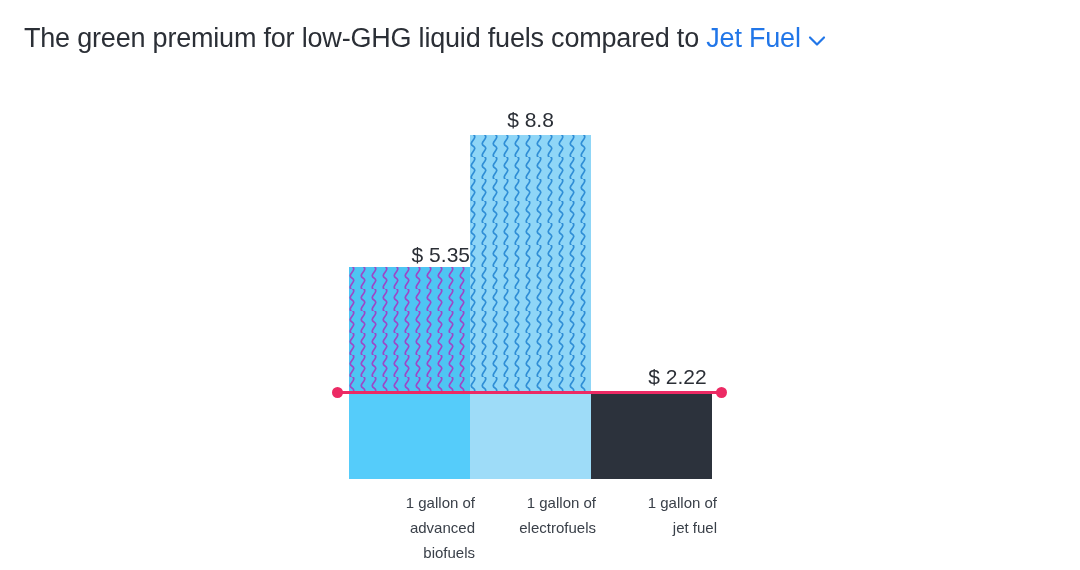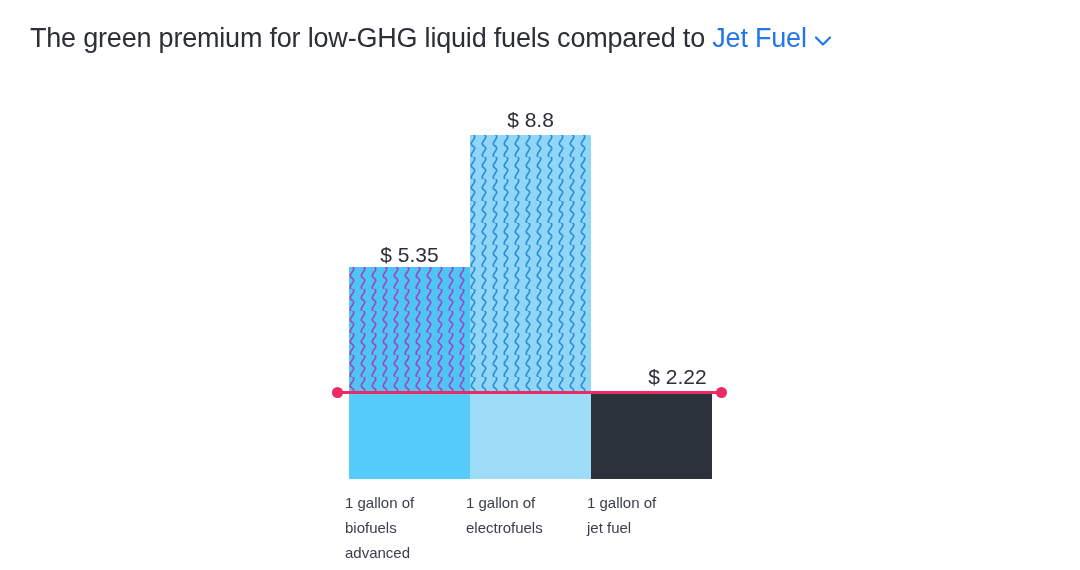--- a/index.html
+++ b/index.html
@@ -12,21 +12,21 @@
     background: #ffffff;
     font-family: "Liberation Sans", sans-serif;
     overflow: hidden;
     position: relative;
     -webkit-font-smoothing: antialiased;
   }
 
   
   #chart-title {
     position: absolute;
-    left: 30px;
+    left: 24px;
     top: 18px;
     font-size: 27px;
     line-height: 40px;
     color: #2b2f36;
     letter-spacing: -0.2px;
     white-space: nowrap;
   }
   #chart-title .static-part { color: #2b2f36; }
   #chart-title .fuel-select {
     color: #2176e8;
@@ -89,21 +89,21 @@
     white-space: nowrap;
     z-index: 8;
   }
 
   
   .category-label {
     position: absolute;
     font-size: 15px;
     line-height: 25px;
     color: #3a4049;
-    text-align: left;
+    text-align: right;
     top: 490px;
   }
 </style>
 </head>
 <body>
 
 <div id="chart-title">
   <span class="static-part">The green premium for low-GHG liquid fuels compared to </span><span class="fuel-select">Jet Fuel</span><span class="chevron">
     <svg width="18" height="12" viewBox="0 0 18 12">
       <path d="M2 2.5 L9 9.5 L16 2.5" fill="none" stroke="#2176e8" stroke-width="2.2" stroke-linecap="round" stroke-linejoin="round"></path>
@@ -146,30 +146,30 @@
 
   <div class="bar-group" style="left:591px; top:0; width:121px; height:570px;">
     <div class="bar-base" style="left:0; bottom:91px; width:121px; height:87px; background:#2c323c;"></div>
   </div>
 
   <div id="reference-line" style="left:335px; top:391px; width:389px;">
     <span class="ref-dot" id="ref-dot-left"></span>
     <span class="ref-dot" id="ref-dot-right"></span>
   </div>
 
-  <div class="value-label" style="left:349px; top:243px; width:121px;">$ 5.35</div>
+  <div class="value-label" style="left:349px; top:243px; width:121px;text-align:right;">$ 5.35</div>
 
   <div class="value-label" style="left:470px; top:108px; width:121px;">$ 8.8</div>
 
   <div class="value-label" style="left:591px; top:365px; width:121px;margin-left:26px;">$ 2.22</div>
 
   <div class="category-label" style="left:345px; width:130px;">
     <div>1 gallon of</div>
+    <div>advanced</div>
     <div>biofuels</div>
-    <div>advanced</div>
   </div>
 
   <div class="category-label" style="left:466px; width:130px;">
     <div>1 gallon of</div>
     <div>electrofuels</div>
   </div>
 
   <div class="category-label" style="left:587px; width:130px;">
     <div>1 gallon of</div>
     <div>jet fuel</div>

